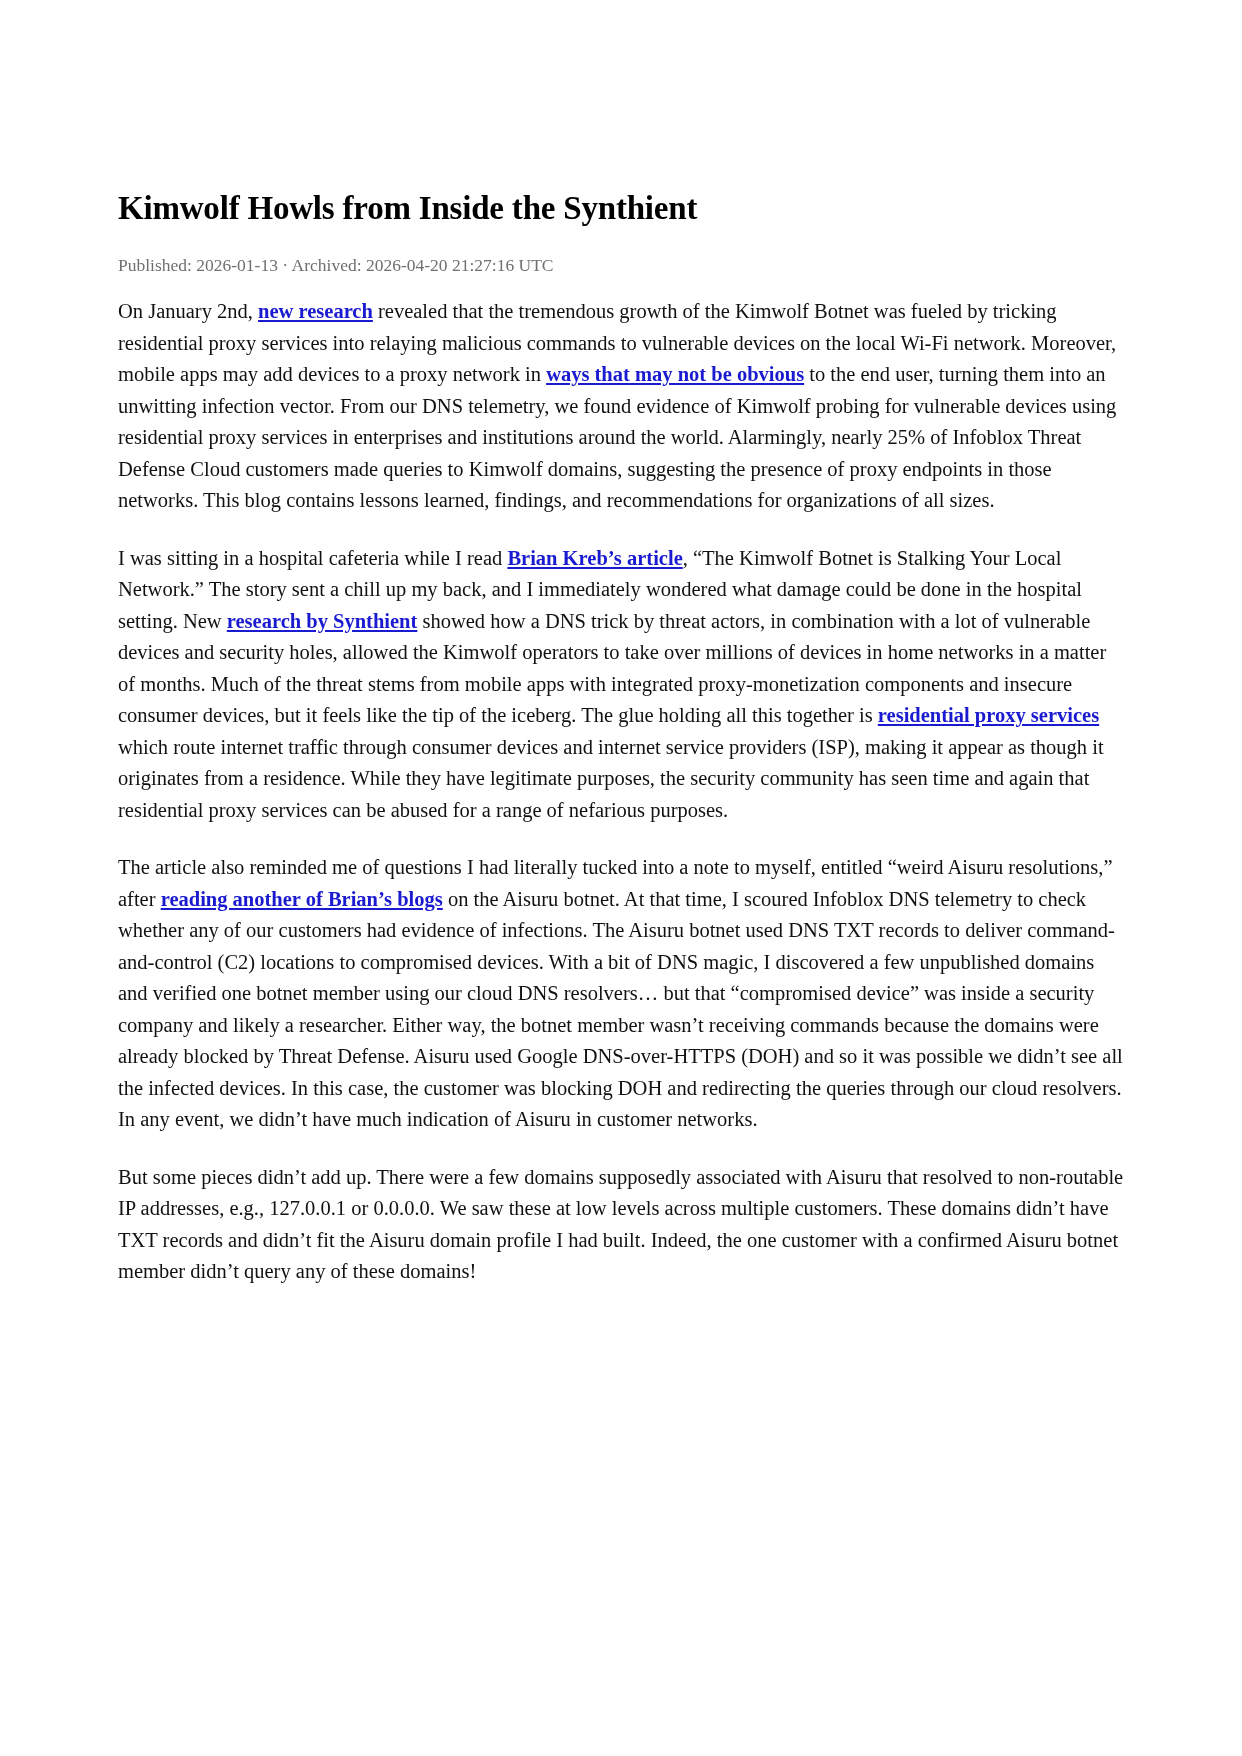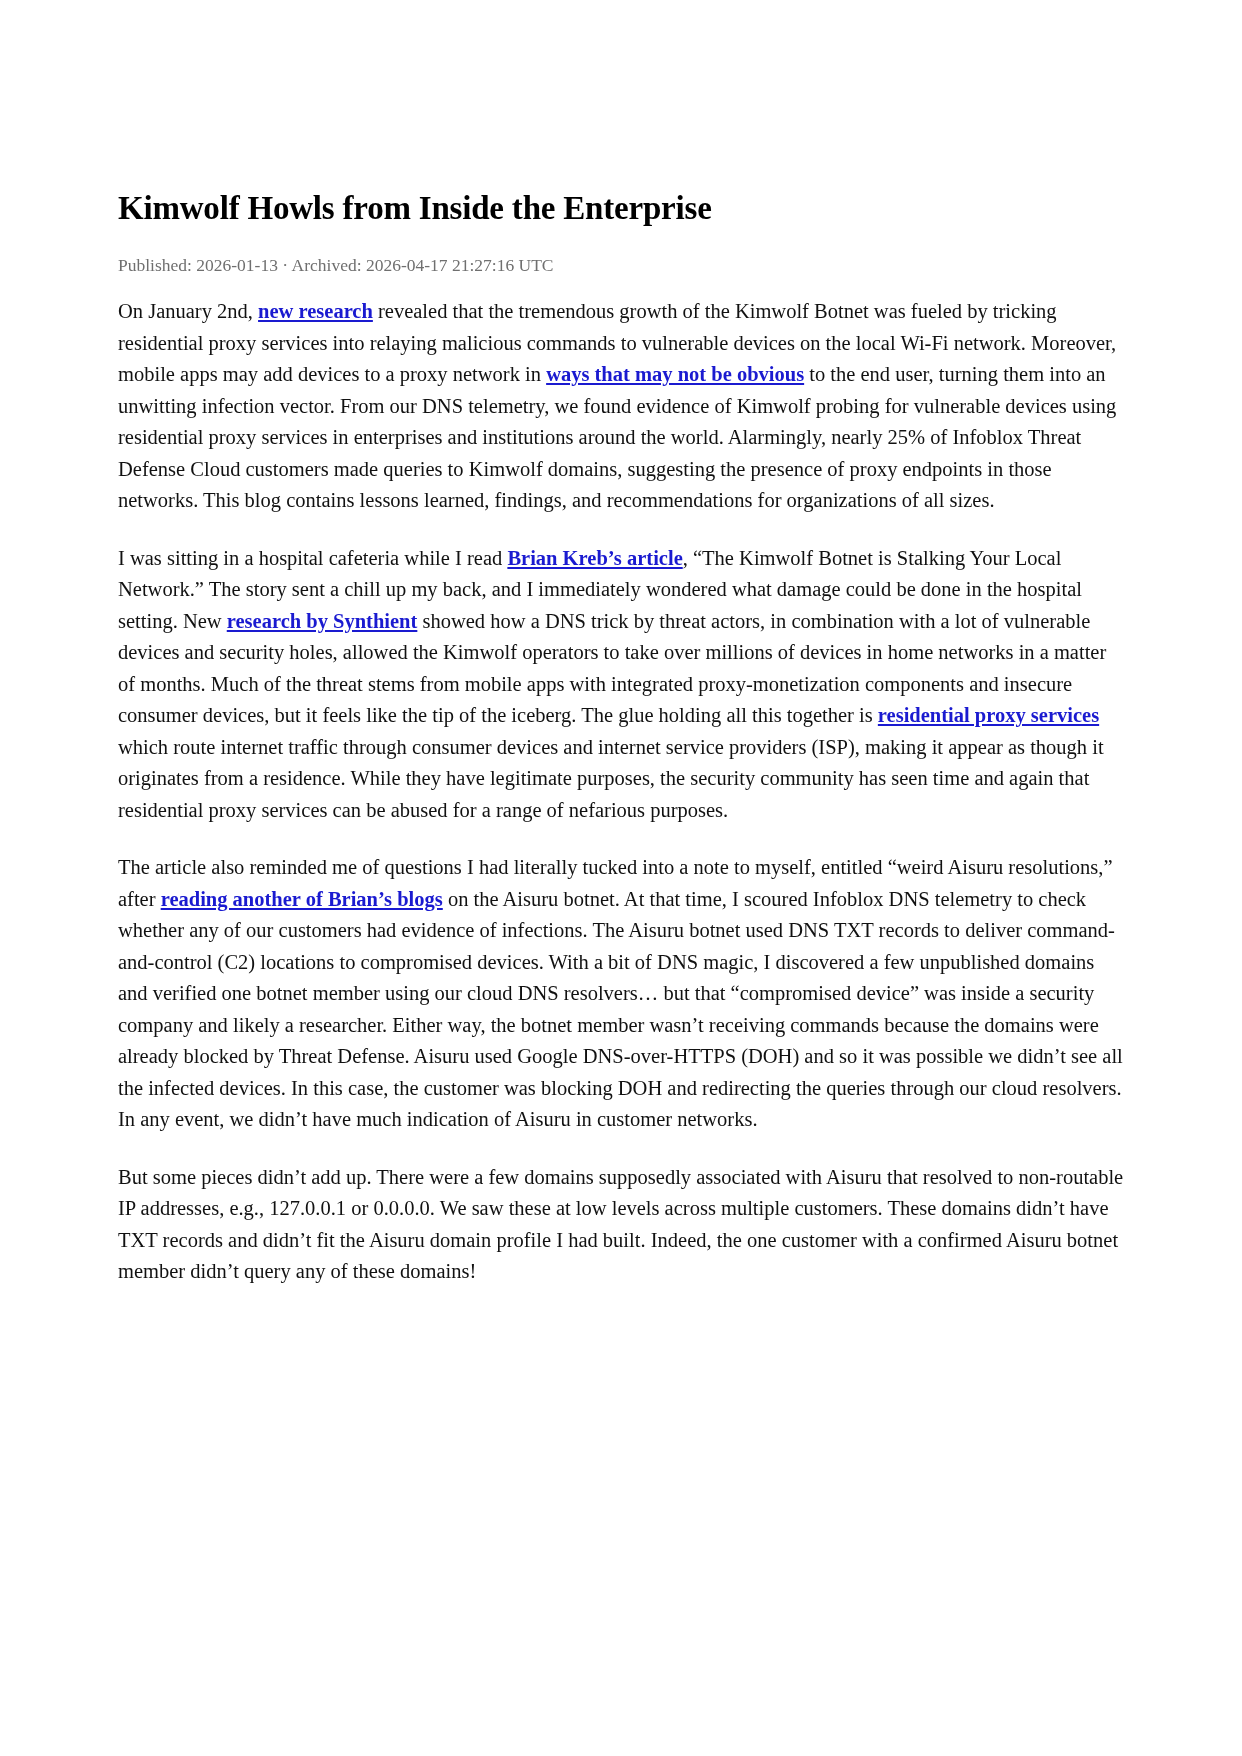--- a/index.html
+++ b/index.html
@@ -81,22 +81,22 @@
     color: #555555;
   }
 </style>
 </head>
 <body>
 
 <div class="page">
 
 
   <div class="content">
-    <h1 class="title">Kimwolf Howls from Inside the Enterprise</h1>
-    <div class="pubinfo">Published: 2026-01-13 · Archived: 2026-04-17 21:27:16 UTC</div>
+    <h1 class="title">Kimwolf Howls from Inside the Synthient</h1>
+    <div class="pubinfo">Published: 2026-01-13 · Archived: 2026-04-20 21:27:16 UTC</div>
 
     <div class="body-text">
       <p class="para">On January 2nd, <a class="doclink" href="#">new research</a> revealed that the tremendous growth of the Kimwolf Botnet was fueled by tricking residential proxy services into relaying malicious commands to vulnerable devices on the local Wi-Fi network. Moreover, mobile apps may add devices to a proxy network in <a class="doclink" href="#">ways that may not be obvious</a> to the end user, turning them into an unwitting infection vector. From our DNS telemetry, we found evidence of Kimwolf probing for vulnerable devices using residential proxy services in enterprises and institutions around the world. Alarmingly, nearly 25% of Infoblox Threat Defense Cloud customers made queries to Kimwolf domains, suggesting the presence of proxy endpoints in those networks. This blog contains lessons learned, findings, and recommendations for organizations of all sizes.</p>
       <p class="para">I was sitting in a hospital cafeteria while I read <a class="doclink" href="#">Brian Kreb’s article</a>, “The Kimwolf Botnet is Stalking Your Local Network.” The story sent a chill up my back, and I immediately wondered what damage could be done in the hospital setting. New <a class="doclink" href="#">research by Synthient</a> showed how a DNS trick by threat actors, in combination with a lot of vulnerable devices and security holes, allowed the Kimwolf operators to take over millions of devices in home networks in a matter of months. Much of the threat stems from mobile apps with integrated proxy-monetization components and insecure consumer devices, but it feels like the tip of the iceberg. The glue holding all this together is <a class="doclink" href="#">residential proxy services</a> which route internet traffic through consumer devices and internet service providers (ISP), making it appear as though it originates from a residence. While they have legitimate purposes, the security community has seen time and again that residential proxy services can be abused for a range of nefarious purposes.</p>
       <p class="para">The article also reminded me of questions I had literally tucked into a note to myself, entitled “weird Aisuru resolutions,” after <a class="doclink" href="#">reading another of Brian’s blogs</a> on the Aisuru botnet. At that time, I scoured Infoblox DNS telemetry to check whether any of our customers had evidence of infections. The Aisuru botnet used DNS TXT records to deliver command-and-control (C2) locations to compromised devices. With a bit of DNS magic, I discovered a few unpublished domains and verified one botnet member using our cloud DNS resolvers… but that “compromised device” was inside a security company and likely a researcher. Either way, the botnet member wasn’t receiving commands because the domains were already blocked by Threat Defense. Aisuru used Google DNS-over-HTTPS (DOH) and so it was possible we didn’t see all the infected devices. In this case, the customer was blocking DOH and redirecting the queries through our cloud resolvers. In any event, we didn’t have much indication of Aisuru in customer networks.</p>
       <p class="para">But some pieces didn’t add up. There were a few domains supposedly associated with Aisuru that resolved to non-routable IP addresses, e.g., 127.0.0.1 or 0.0.0.0. We saw these at low levels across multiple customers. These domains didn’t have TXT records and didn’t fit the Aisuru domain profile I had built. Indeed, the one customer with a confirmed Aisuru botnet member didn’t query any of these domains!</p>
     </div>
   </div>
 
 </div>

